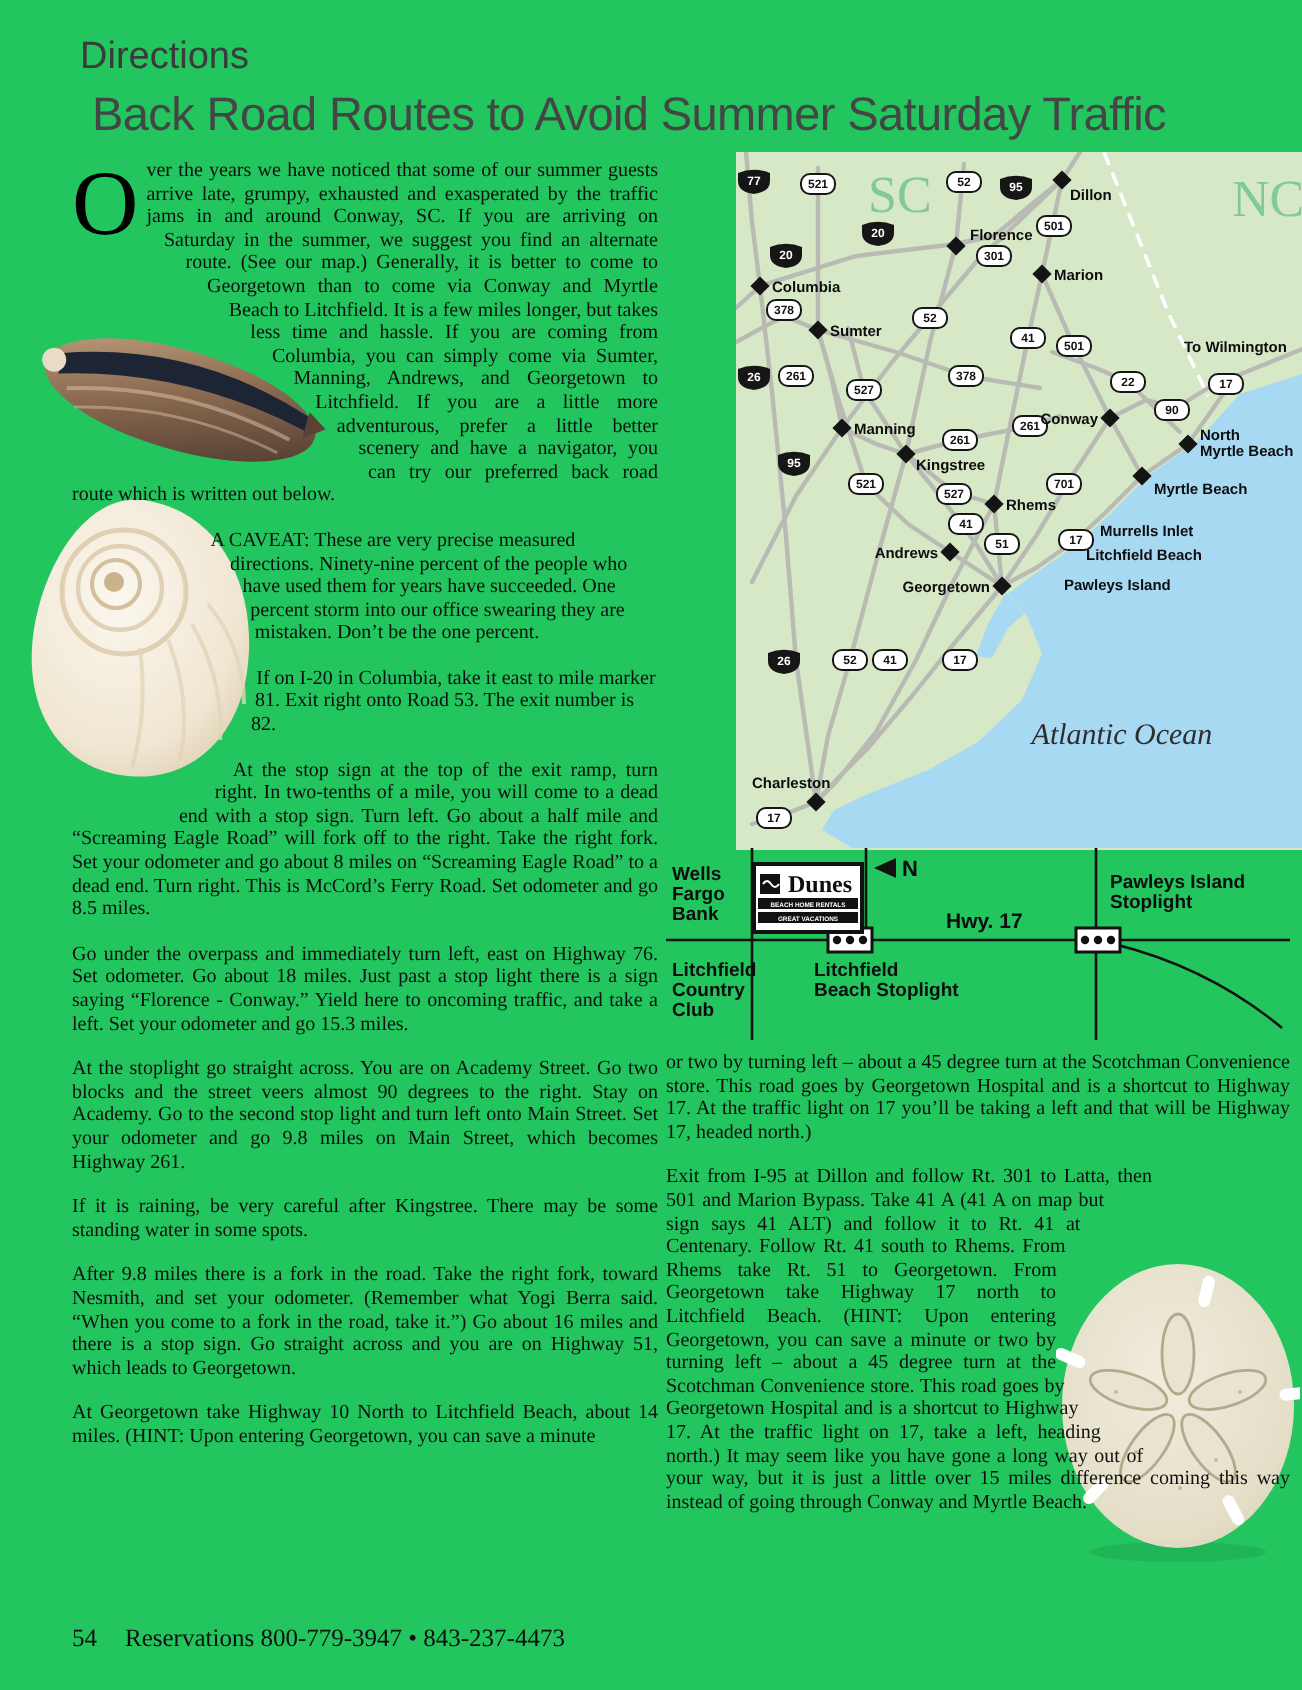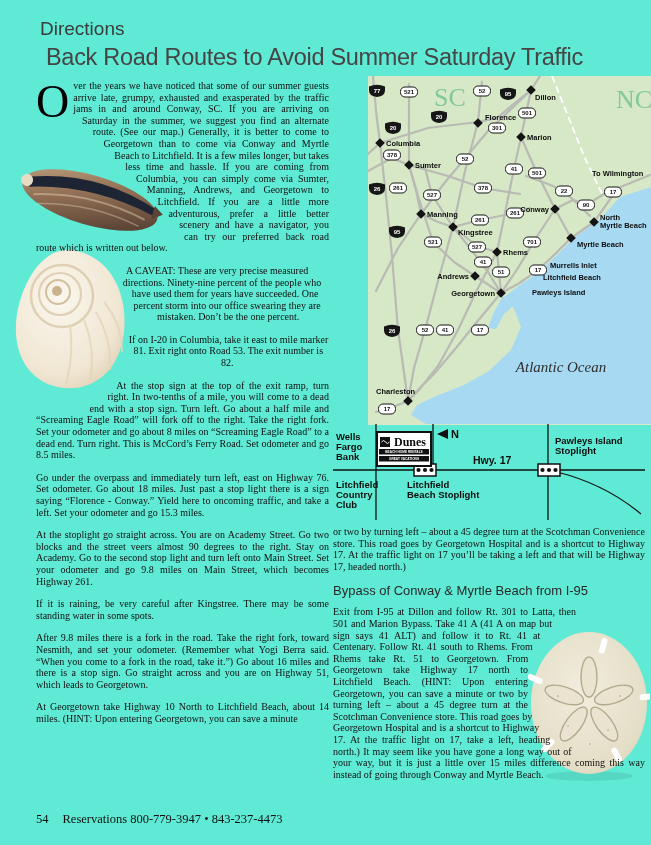--- a/index.html
+++ b/index.html
@@ -1,24 +1,24 @@
 <!DOCTYPE html>
 <html><head>
 <meta charset="utf-8">
 <style>
   html,body{margin:0;padding:0;background:#888;}
-  .page{position:relative;width:651px;height:845px;background:#5eead4;overflow:hidden;
+  .page{position:relative;width:651px;height:845px;background:#22c55e;overflow:hidden;
         font-family:"Liberation Serif",serif;color:#111;}
   .eyebrow{position:absolute;left:40px;top:18px;font:19px "Liberation Sans",sans-serif;color:#3b3b3b;}
   .title{position:absolute;left:46px;top:44px;width:602px;font:23.5px "Liberation Sans",sans-serif;
          color:#454545;letter-spacing:-0.3px;white-space:nowrap;}
   .leftcol{position:absolute;left:36px;top:80px;width:293px;z-index:2;}
   .rightcol{position:absolute;left:333px;top:526px;width:312px;z-index:2;}
   .para{font:10px/11.6px "Liberation Serif",serif;text-align:justify;margin:0 0 11px 0;color:#101010;}
-  .center{text-align:center;}
+  .center{text-align:left;}
   .dropcap{float:left;font:46px/37px "Liberation Serif",serif;color:#000;margin:3px 4px 0 0;}
   .shell1f{float:left;clear:left;width:148px;height:118px;margin:6px 6px 0 -6px;
            shape-outside:polygon(0px 0px,40px 0px,150px 118px,0px 118px);}
   .shell2f{float:left;clear:left;width:100px;height:138px;margin:2px 4px 0 -6px;
            shape-outside:ellipse(52% 50% at 42% 50%);}
   .dollarf{float:right;width:116px;height:150px;margin:0 -4px 2px 5px;
            shape-outside:circle(49% at 55% 50%);}
   .subhead{font:13px "Liberation Sans",sans-serif;font-weight:400;color:#2a2a2a;margin:3px 0 8px 0;}
   .footer{position:absolute;left:36px;top:812px;font:12.5px "Liberation Serif",serif;color:#101010;}
   .footer .pg{margin-right:14px;text-align:right;}
@@ -304,21 +304,20 @@
         <text x="77" y="22" class="d-dunes">Dunes</text>
         <rect x="46" y="25" width="50" height="5.5" fill="#111"></rect>
         <text x="71" y="29.3" class="d-tiny">BEACH HOME RENTALS</text>
         <rect x="46" y="32" width="50" height="5.5" fill="#111"></rect>
         <text x="71" y="36.3" class="d-tiny">GREAT VACATIONS</text>
       </svg>
   </div>
 
   <div class="rightcol">
     <p class="para">or two by turning left – about a 45 degree turn at the Scotchman Convenience store. This road goes by Georgetown Hospital and is a shortcut to Highway 17. At the traffic light on 17 you’ll be taking a left and that will be Highway 17, headed north.)</p>
-    <h3 class="subhead">Bypass of Conway &amp; Myrtle Beach from I-95</h3>
     <p class="para"><span class="dollarf"></span><span>Exit from I-95 at Dillon and follow Rt. 301 to Latta, then 501 and Marion Bypass. Take 41 A (41 A on map but sign says 41 ALT) and follow it to Rt. 41 at Centenary. Follow Rt. 41 south to Rhems. From Rhems take Rt. 51 to Georgetown. From Georgetown take Highway 17 north to Litchfield Beach. (HINT: Upon entering Georgetown, you can save a minute or two by turning left – about a 45 degree turn at the Scotchman Convenience store. This road goes by Georgetown Hospital and is a shortcut to Highway 17. At the traffic light on 17, take a left, heading north.) It may seem like you have gone a long way out of your way, but it is just a little over 15 miles difference coming this way instead of going through Conway and Myrtle Beach.</span></p>
   </div>
 
   <div class="footer">
     <span class="pg">54</span><span>Reservations 800-779-3947 • 843-237-4473</span>
   </div>
 
 </div>
 
 </body></html>

